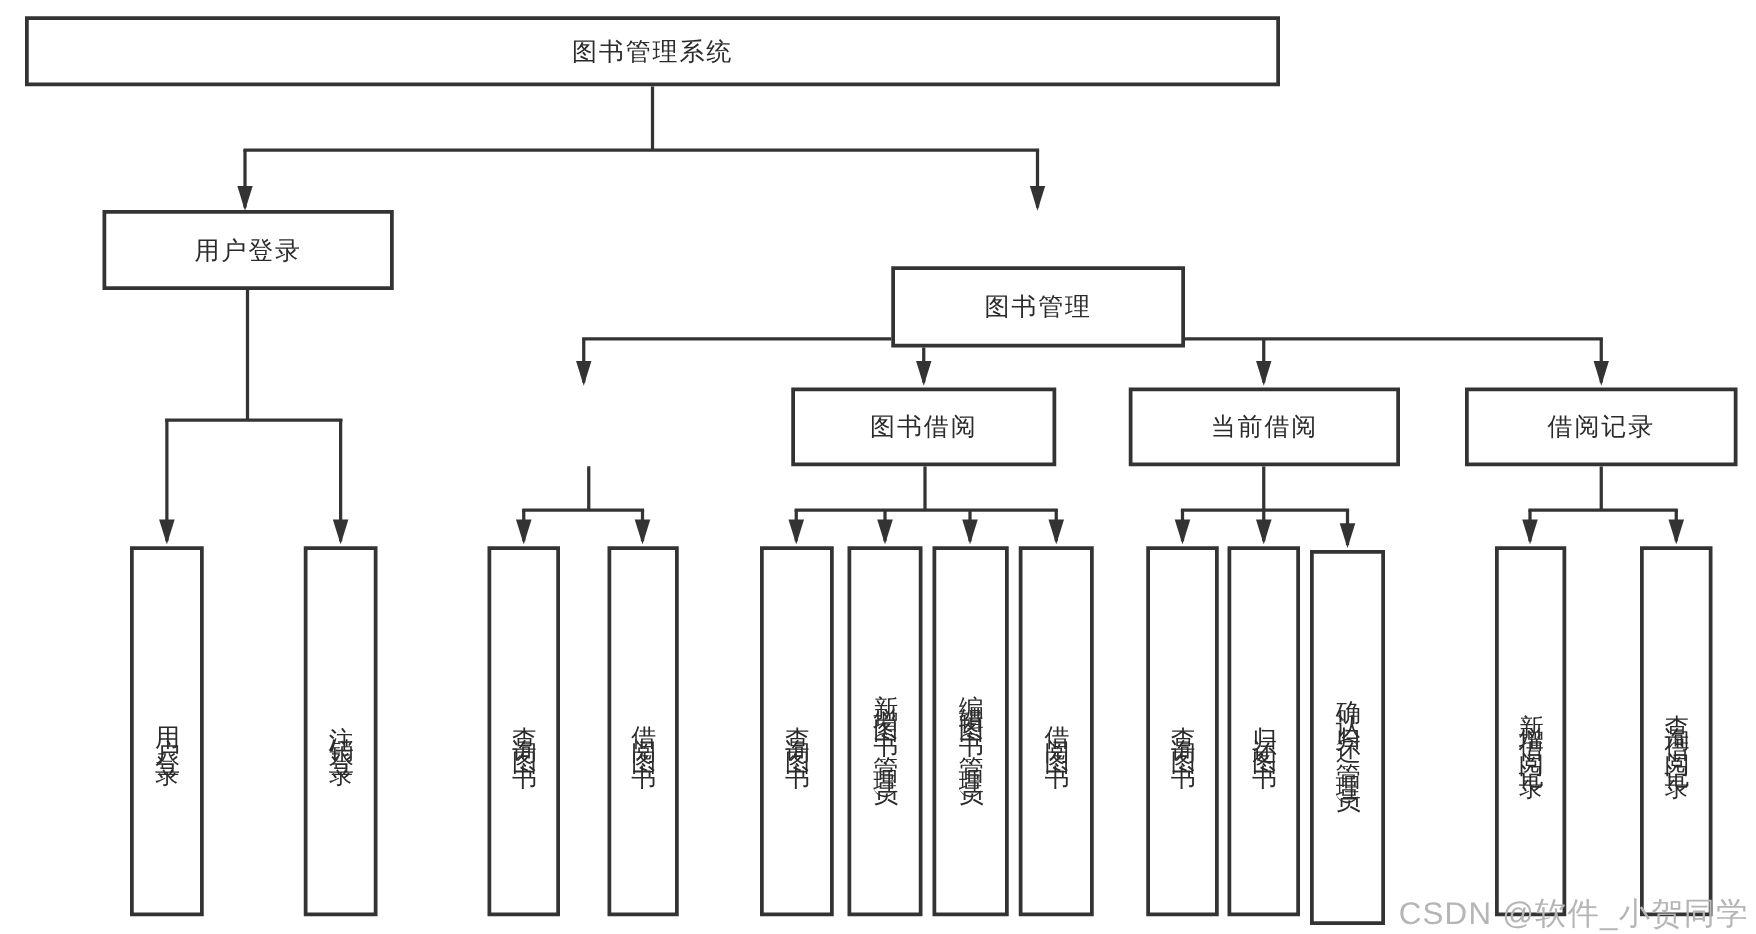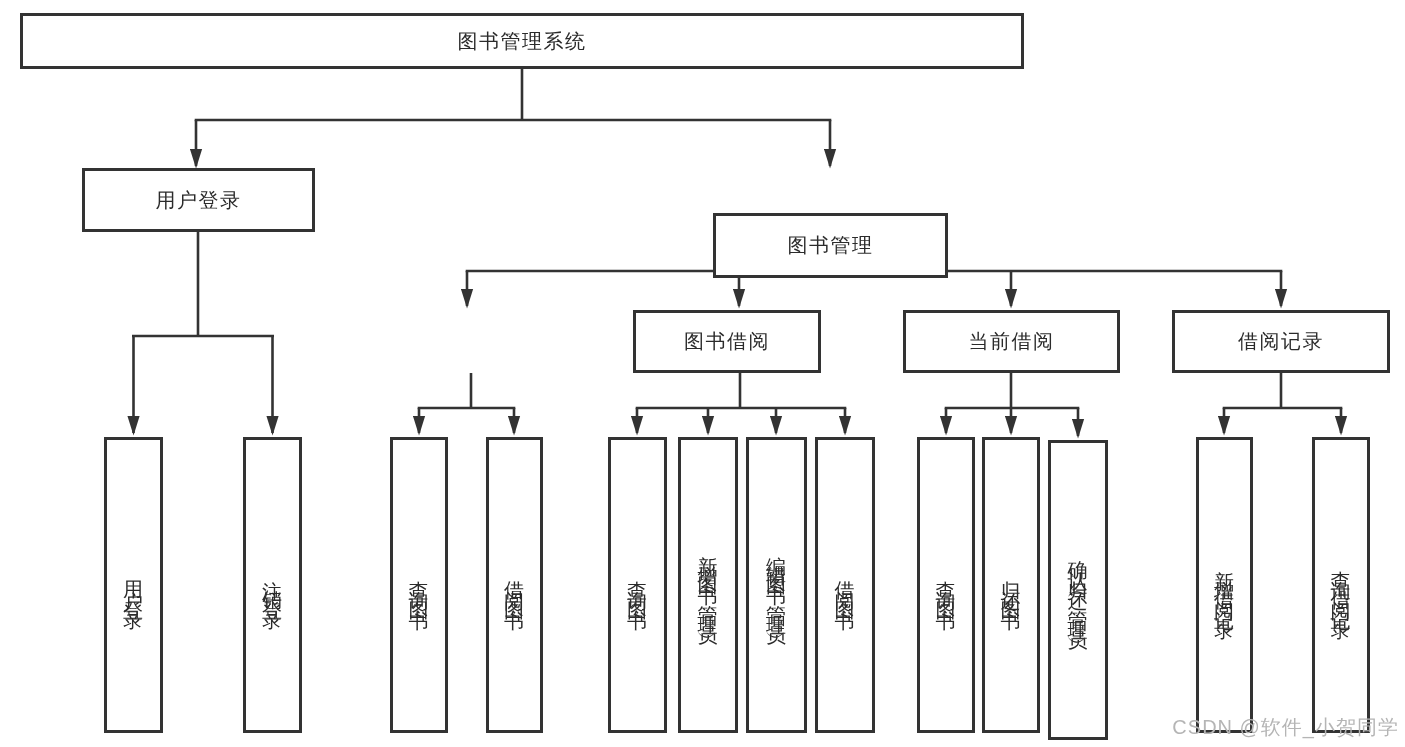--- a/index.html
+++ b/index.html
@@ -26,21 +26,21 @@
   .v{
     writing-mode:vertical-rl;
     text-orientation:mixed;
     font-size:20px;
     letter-spacing:10px;
     line-height:1;
   }
   #watermark{
     position:absolute;
     right:6px;top:714px;
-    font-size:20px;
+    font-size:25px;
     color:#b5b5b5;
     letter-spacing:1px;
     z-index:5;
     white-space:nowrap;
   }
 </style>
 </head>
 <body>
 
 <div id="canvas">
@@ -105,21 +105,21 @@
       <path d="M1224 408 V433" marker-end="url(#arrow)"></path>
       <path d="M1341 408 V433" marker-end="url(#arrow)"></path>
     </g>
   </svg>
 
   <div class="box h" style="left:20px;top:13px;width:1004px;height:56px;">图书管理系统</div>
 
   <div class="box h" style="left:82px;top:168px;width:233px;height:64px;">用户登录</div>
   <div class="box h" style="left:713px;top:168px;width:235px;height:65px;margin-top:45px;">图书管理</div>
 
-  <div class="box h" style="left:633px;top:310px;width:188px;height:63px;">图书借阅</div>
+  <div class="box h" style="left:633px;top:310px;width:212px;height:63px;">图书借阅</div>
   <div class="box h" style="left:903px;top:310px;width:217px;height:63px;">当前借阅</div>
   <div class="box h" style="left:1172px;top:310px;width:218px;height:63px;">借阅记录</div>
 
   <div class="box v" style="left:104px;top:437px;width:59px;height:296px;">用户登录</div>
   <div class="box v" style="left:243px;top:437px;width:59px;height:296px;">注销登录</div>
 
   <div class="box v" style="left:390px;top:437px;width:58px;height:296px;">查询图书</div>
   <div class="box v" style="left:486px;top:437px;width:57px;height:296px;">借阅图书</div>
 
   <div class="box v" style="left:608px;top:437px;width:59px;height:296px;">查询图书</div>

